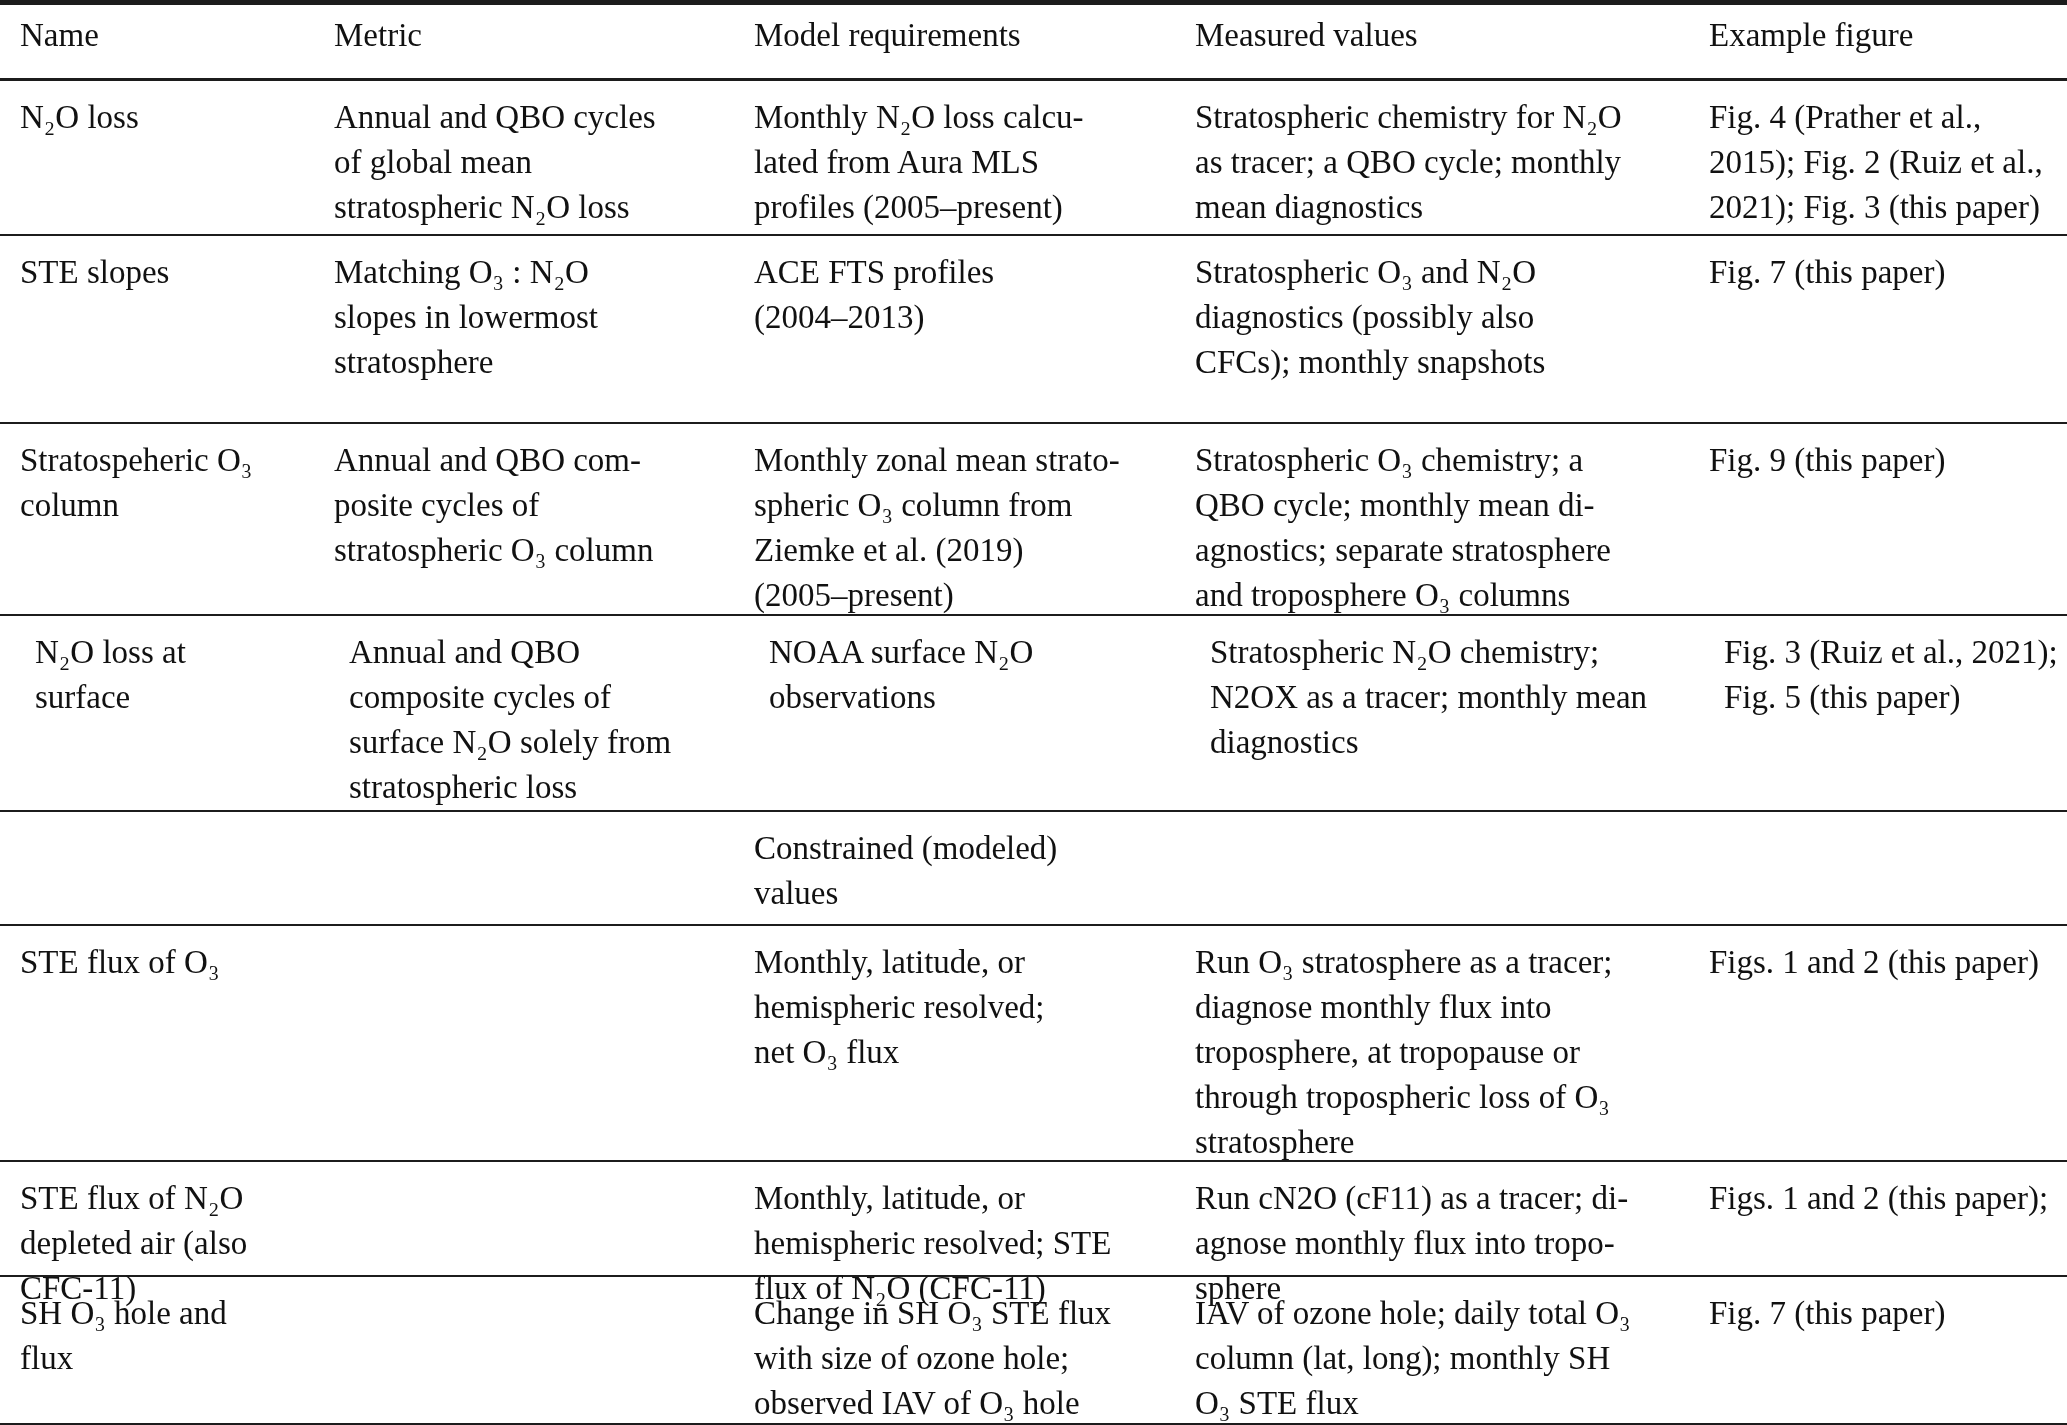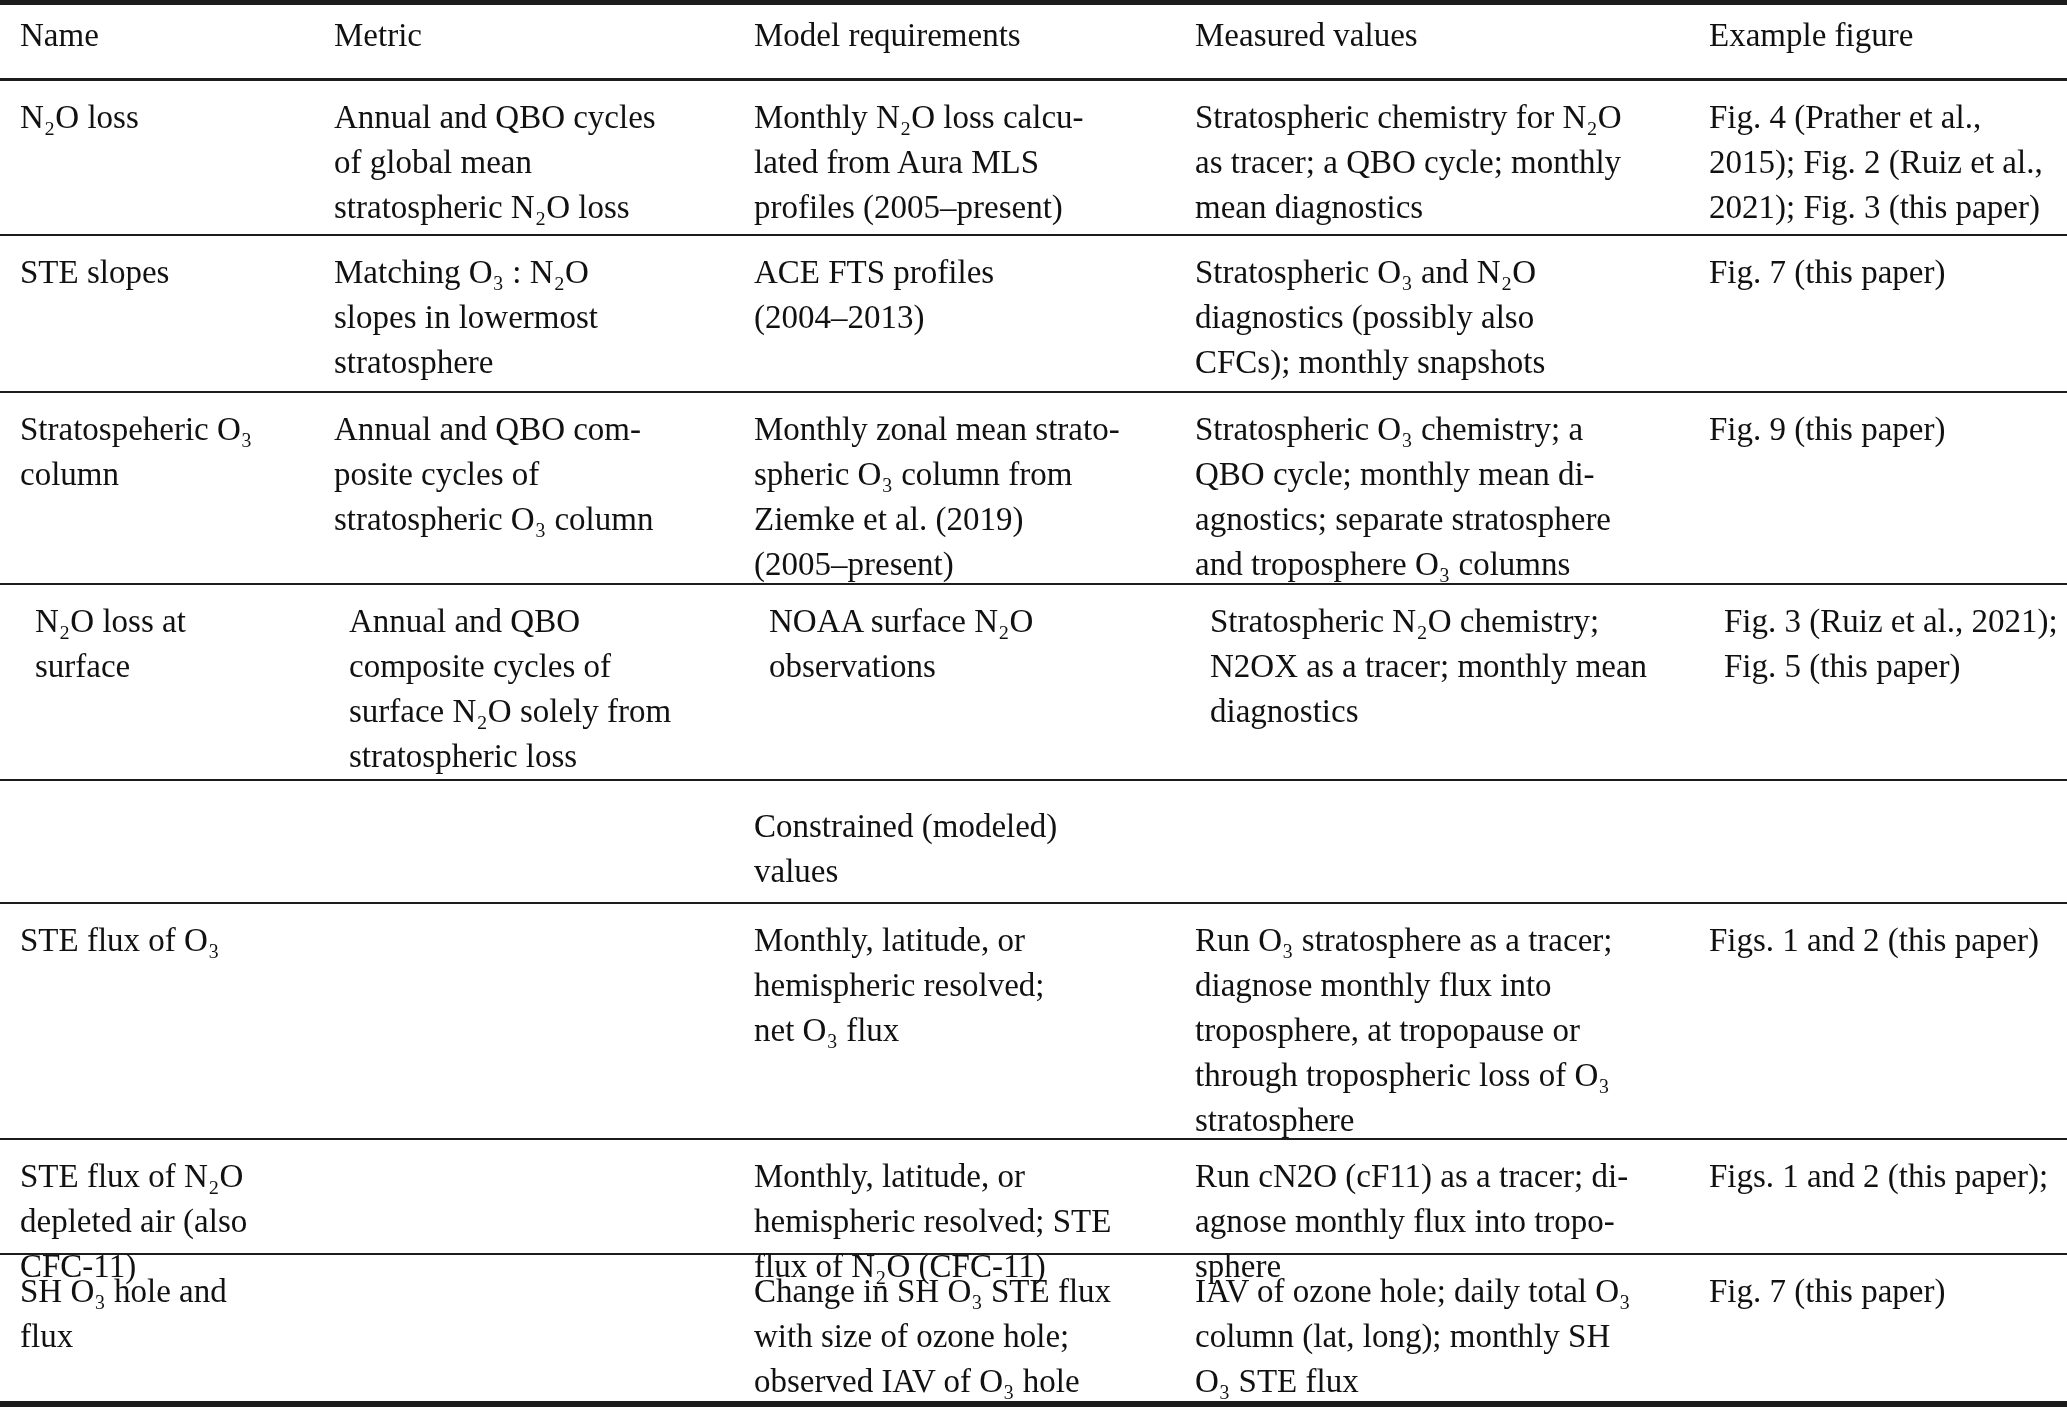--- a/index.html
+++ b/index.html
@@ -29,24 +29,24 @@
   .cell {
     box-sizing: border-box;
     padding: 14px 6px 0 20px;
     font-size: 33px;
     line-height: 45px;
     white-space: pre;
     vertical-align: top;
   }
   .row.header .cell { padding-top: 8px; }
   .r1 { height: 155px; }
-  .r2 { height: 157px; }
+  .r2 { height: 188px; }
   .r3 { height: 192px; }
   .r4 { height: 196px; padding-left: 15px; }
-  .rsub { height: 114px; margin-top: 9px; }
+  .rsub { height: 114px; }
   .r5 { height: 236px; }
   .r6 { height: 115px; }
   .r7 { height: 146px; border-radius: 15px; }
 </style>
 </head>
 <body>
 
 <div class="table">
 
   <div class="row header">

